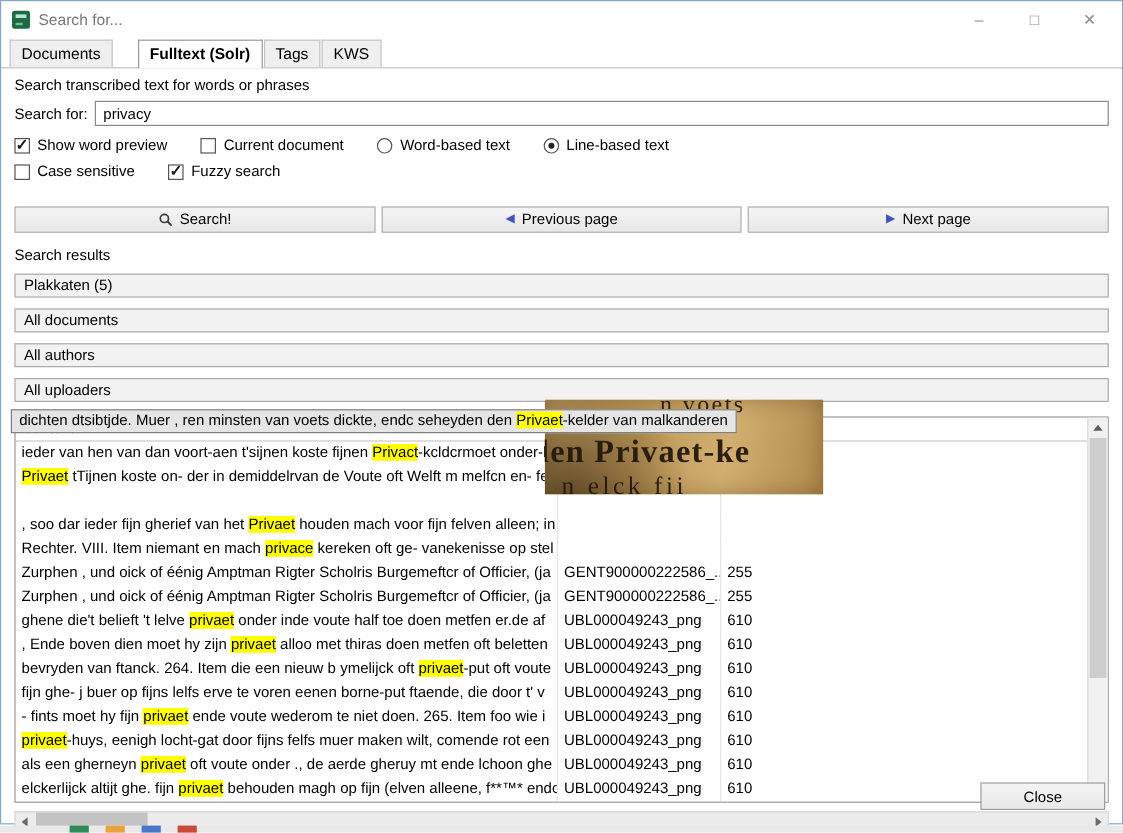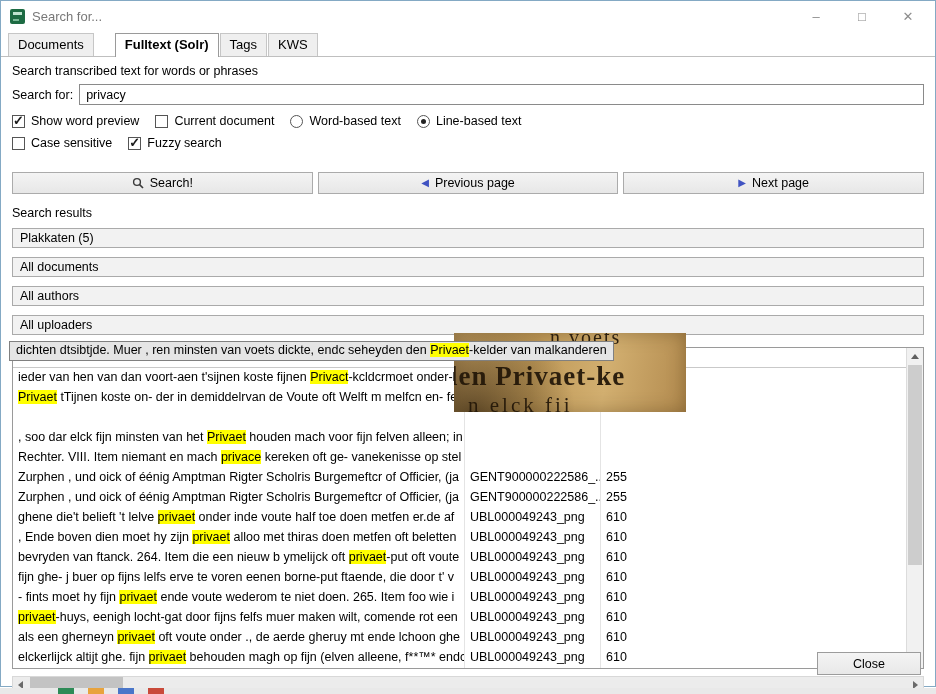--- a/index.html
+++ b/index.html
@@ -13,21 +13,21 @@
   .title{color:#787878;font-size:13px;}
   .wctrl{margin-left:auto;display:flex;gap:26px;padding-right:8px;}
   .wbtn{color:#8d8d8d;font-size:13px;width:20px;text-align:center;cursor:default;}
   .tabbar{display:flex;align-items:flex-end;padding-left:7px;border-bottom:1px solid #bfbfbf;height:24px;margin-top:2px;}
   .tab{padding:3px 9px 4px;font-size:13px;background:#efefef;border:1px solid #c6c6c6;border-bottom:none;margin-right:1px;}
   .tab.active{background:#fff;font-weight:bold;margin-bottom:-1px;padding-bottom:5px;border-color:#9a9a9a;margin-left:20px;}
   .content{padding:4px 11px 0 11px;}
   .desc{margin-top:3px;}
   .searchrow{display:flex;align-items:center;margin-top:6px;gap:6px;}
   .sinput{flex:1;height:21px;border:1px solid #8a8a8a;padding:0 6px;font-family:inherit;font-size:12.5px;background:#fff;}
-  .optrow{display:flex;align-items:center;gap:16px;margin-top:9px;}
+  .optrow{display:flex;align-items:center;gap:28px;margin-top:9px;}
   .optrow.row2{margin-top:8px;}
   .opt{display:inline-flex;align-items:center;gap:6px;}
   .check,.radio{width:13px;height:13px;border:1px solid #555;background:#fff;position:relative;flex:0 0 auto;}
   .radio{border-radius:50%;}
   .check.on::after{content:"✓";position:absolute;left:0;top:-3px;font-size:13px;font-weight:bold;color:#1a1a1a;}
   .radio.on::after{content:"";position:absolute;left:3px;top:3px;width:5px;height:5px;border-radius:50%;background:#222;}
   .btnrow{display:flex;gap:5px;margin-top:22px;}
   .bigbtn{flex:1;height:22px;background:linear-gradient(#f4f4f4,#e7e7e7);border:1px solid #ababab;font-family:inherit;font-size:12.5px;display:flex;align-items:center;justify-content:center;gap:6px;cursor:default;}
   .arrow{color:var(--arrow,#4053c2);font-size:10px;line-height:1;}
   .searchicon{width:12px;height:12px;flex:0 0 auto;}
@@ -176,21 +176,21 @@
             <div class="cell ctx"><span class="hl">Privaet</span><span> tTijnen koste on- der in demiddelrvan de Voute oft Welft m melfcn en- fe</span></div>
             <div class="cell doc">UBL000049242_png</div>
             <div class="cell page">240</div>
           </div>
           <div class="trow">
             <div class="cell ctx"><span></span></div>
             <div class="cell doc"></div>
             <div class="cell page"></div>
           </div>
           <div class="trow">
-            <div class="cell ctx"><span>, soo dar elck fijn minsten van het </span><span class="hl">Privaet</span><span> houden mach voor fijn felven alleen; in</span></div>
+            <div class="cell ctx"><span>, soo dar ieder fijn gherief van het </span><span class="hl">Privaet</span><span> houden mach voor fijn felven alleen; in</span></div>
             <div class="cell doc"></div>
             <div class="cell page"></div>
           </div>
           <div class="trow">
             <div class="cell ctx"><span>Rechter. VIII. Item niemant en mach </span><span class="hl">privace</span><span> kereken oft ge- vanekenisse op stel</span></div>
             <div class="cell doc"></div>
             <div class="cell page"></div>
           </div>
           <div class="trow">
             <div class="cell ctx"><span>Zurphen , und oick of éénig Amptman Rigter Scholris Burgemeftcr of Officier, (ja</span></div>

